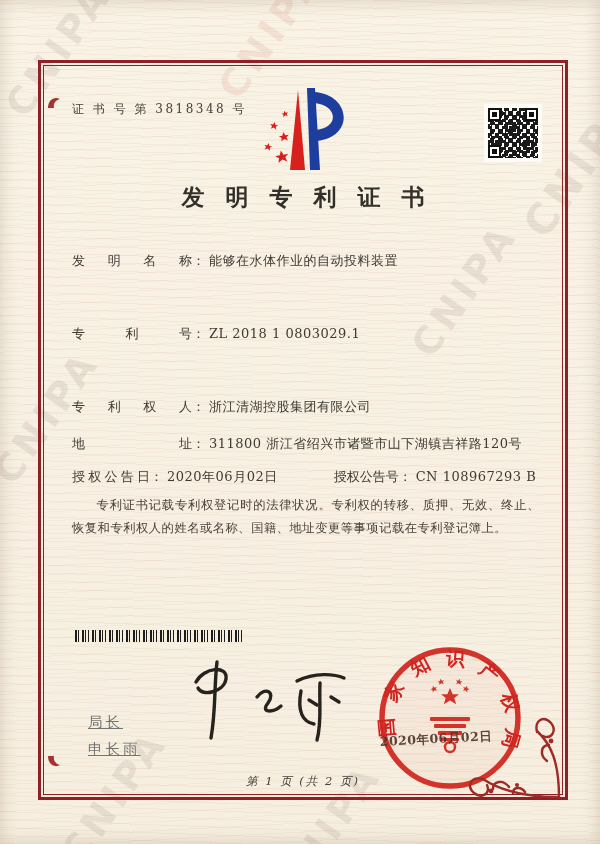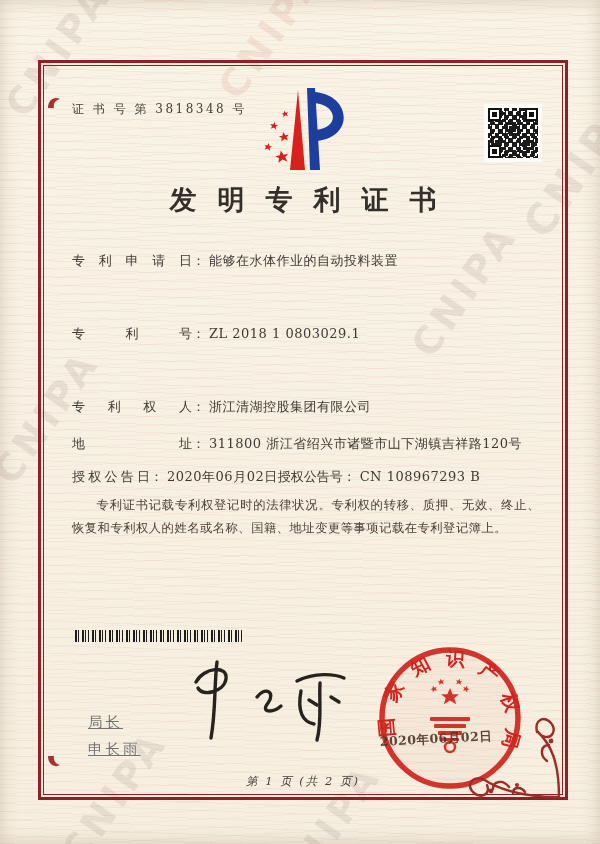--- a/index.html
+++ b/index.html
@@ -28,26 +28,26 @@
      display:flex;align-items:center;justify-content:center;}
   .qr-pat{width:50px;height:50px;position:relative;
     background:
       repeating-conic-gradient(#1a1a1a 0 25%, transparent 0 50%) 0 0/7px 7px,
       repeating-conic-gradient(transparent 0 25%, #1a1a1a 0 50%) 2px 3px/9px 9px;
     background-color:#fdfbf7;}
   .finder{position:absolute;width:13px;height:13px;border:2.5px solid #111;background:#fff;box-sizing:border-box;}
   .finder::after{content:"";position:absolute;inset:2px;background:#111;}
   .f-tl{left:0;top:0}.f-tr{right:0;top:0}.f-bl{left:0;bottom:0}
   .title{position:absolute;left:0;right:0;top:116px;text-align:center;
-    font-size:27px;font-weight:700;color:#33302b;letter-spacing:21px;text-indent:21px;}
+    font-size:23px;font-weight:700;color:#33302b;letter-spacing:21px;text-indent:21px;}
   .frow{position:absolute;left:28px;right:20px;font-size:13px;color:#3f3a33;white-space:nowrap;}
   .flabel{display:inline-block;width:120px;text-align:justify;text-align-last:justify;vertical-align:bottom;}
   .fcolon{margin-right:4px;}
   .fvalue{letter-spacing:0.5px;}
-  .pair2{}
+  .pair2{margin-left:56px;}
   .paras{position:absolute;left:28px;right:22px;top:428px;font-size:12.3px;line-height:1.85;
     color:#4a4039;text-align:justify;}
   .paras p{margin:0;text-indent:2em;letter-spacing:0.5px;}
   .barcode{position:absolute;left:31px;top:564px;width:167px;height:12px;
     background:repeating-linear-gradient(90deg,
       #1c1c1c 0 2px, transparent 2px 3px, #1c1c1c 3px 4px, transparent 4px 7px,
       #1c1c1c 7px 9px, transparent 9px 10px, #1c1c1c 10px 11px, transparent 11px 13px,
       #1c1c1c 13px 14px, transparent 14px 17px);}
   .director{position:absolute;left:44px;top:643px;font-size:14.5px;color:#737373;letter-spacing:3px;line-height:1.85;text-decoration:underline;}
   .sig{position:absolute;left:139px;top:586px;}
@@ -100,21 +100,21 @@
         <div class="qr-pat">
           <div class="finder f-tl"></div>
           <div class="finder f-tr"></div>
           <div class="finder f-bl"></div>
         </div>
       </div>
 
       <div class="title">发明专利证书</div>
 
       <div class="frow" style="top:186px">
-        <span class="flabel">专利申请日</span><span class="fcolon">：</span><span class="fvalue">能够在水体作业的自动投料装置</span>
+        <span class="flabel">发明名称</span><span class="fcolon">：</span><span class="fvalue">能够在水体作业的自动投料装置</span>
       </div>
       <div class="frow" style="top:259px">
         <span class="flabel">专利号</span><span class="fcolon">：</span><span class="fvalue">ZL 2018 1 0803029.1</span>
       </div>
       <div class="frow" style="top:332px">
         <span class="flabel">专利权人</span><span class="fcolon">：</span><span class="fvalue">浙江清湖控股集团有限公司</span>
       </div>
       <div class="frow" style="top:369px">
         <span class="flabel">地址</span><span class="fcolon">：</span><span class="fvalue">311800 浙江省绍兴市诸暨市山下湖镇吉祥路120号</span>
       </div>

